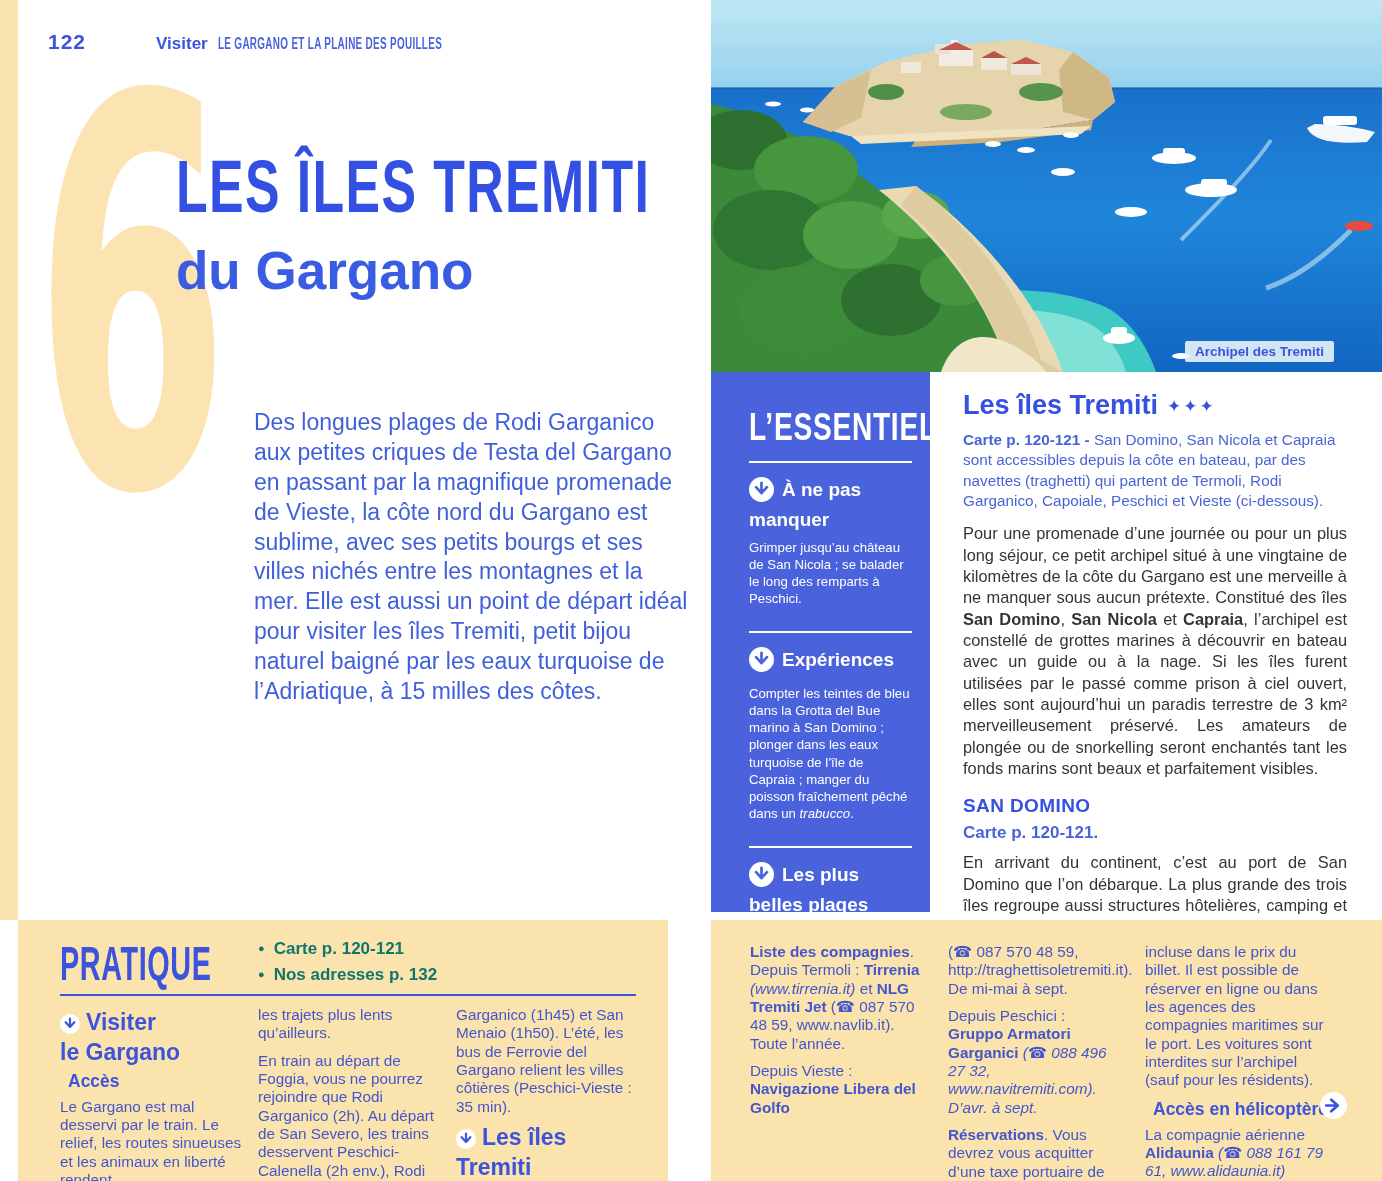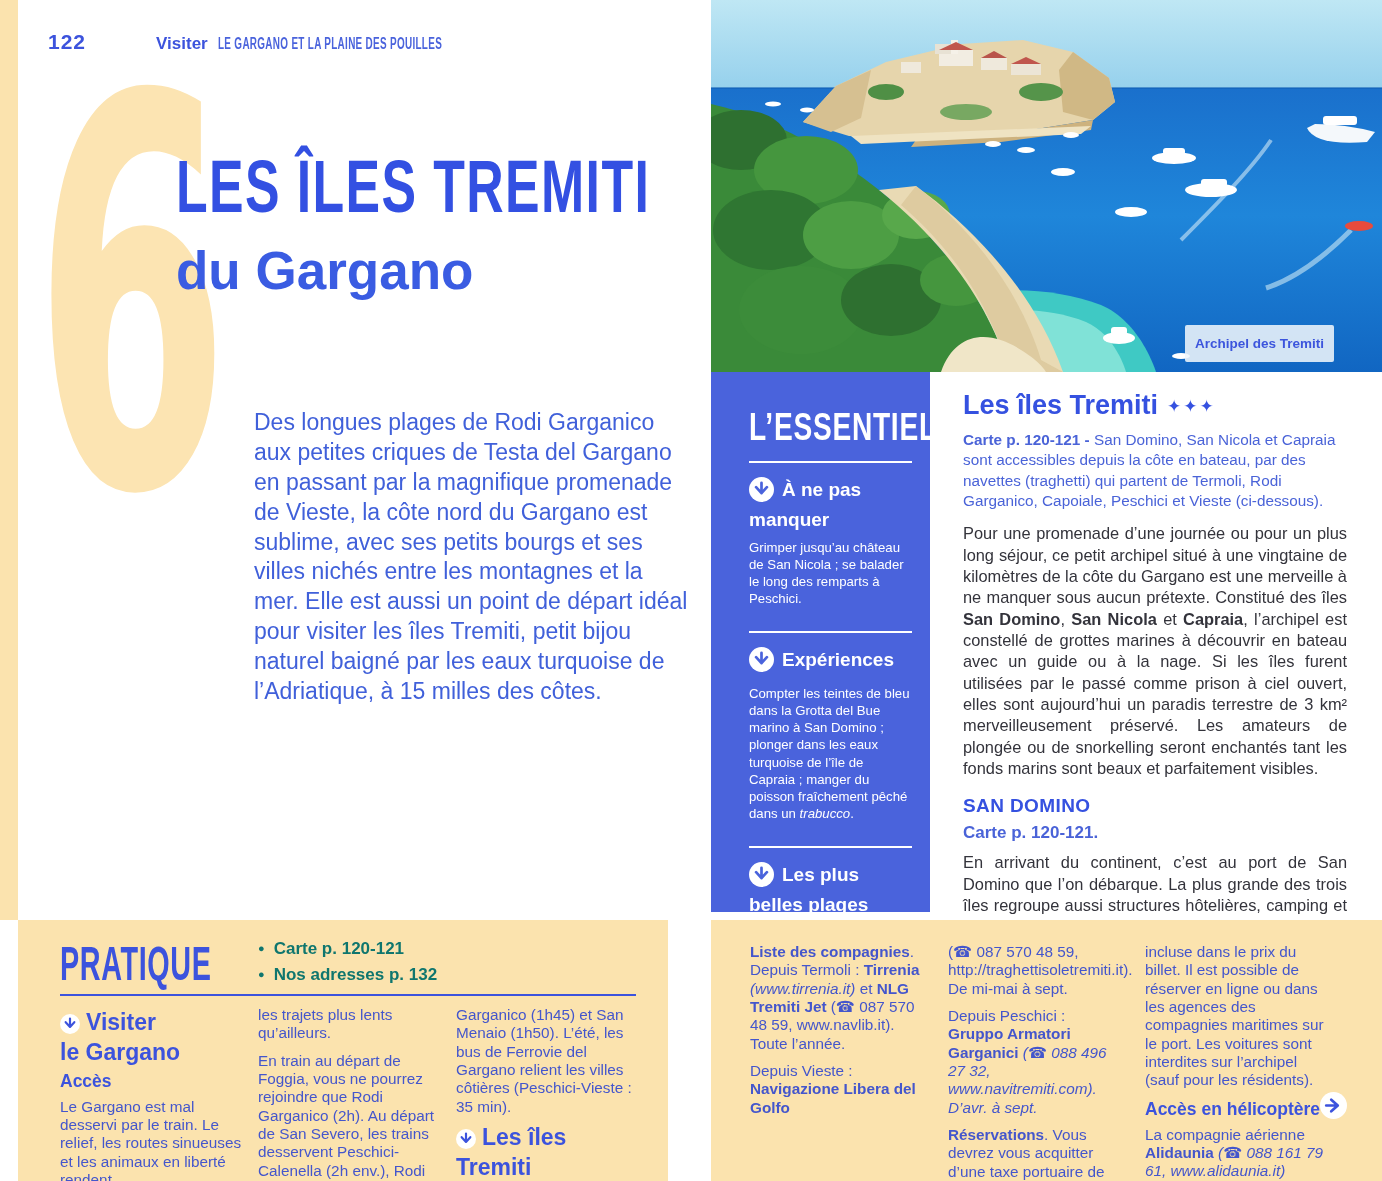--- a/index.html
+++ b/index.html
@@ -21,21 +21,21 @@
   .title-block{position:absolute;left:176px;top:146px;z-index:1;}
   .title-caps{font-size:74px;font-weight:800;color:#3350e2;letter-spacing:2px;white-space:nowrap;
               transform:scaleX(.70);transform-origin:left top;line-height:1.12;}
   .title-sub{margin-top:10px;font-size:53px;font-weight:700;color:#3a5ce2;line-height:1.22;}
   .intro{position:absolute;left:246px;top:400px;width:434px;font-size:23px;font-weight:500;
          color:#4060da;line-height:1.3;margin:8px;z-index:1;}
   
   .photo{position:absolute;left:711px;top:0;width:671px;height:372px;margin:0;overflow:hidden;}
   .photo svg{display:block;}
   .photo-caption{position:absolute;right:48px;bottom:10px;background:rgba(238,245,250,.88);
-                 color:#3c55dd;font-weight:700;font-size:13.5px;padding:11px 10px;border-radius:2px;}
+                 color:#3c55dd;font-weight:700;font-size:13.5px;padding:3px 10px;border-radius:2px;}
   
   .essentiel{position:absolute;left:711px;top:372px;width:219px;height:540px;background:#4a63dc;
              color:#ffffff;box-sizing:border-box;padding:34px 18px 0 38px;}
   .ess-title{font-size:38px;font-weight:700;letter-spacing:1px;transform:scaleX(.74);
              transform-origin:left top;white-space:nowrap;}
   .ess-rule{height:2px;background:#ffffff;margin:12px 0 0 0;}
   .ess-sec{padding:14px 0 12px 0;}
   .ess-sec-title{font-size:19px;font-weight:700;line-height:1.25;}
   .icon-circle{display:inline-block;vertical-align:-6px;margin-right:8px;}
   .ess-body{margin:7px 0 0 0;font-size:13.2px;line-height:1.3;font-weight:500;}
@@ -55,21 +55,21 @@
   .prat-title{position:absolute;left:42px;top:16px;font-size:48px;font-weight:800;color:#3c53dd;
               letter-spacing:1px;transform:scaleX(.60);transform-origin:left top;white-space:nowrap;}
   .prat-bullets{position:absolute;left:240px;top:16px;}
   .prat-bullet{font-size:17px;font-weight:700;color:#0f766e;line-height:1.5;}
   .prat-bullet::before{content:"●";font-size:11px;margin-right:9px;vertical-align:2px;}
   .prat-rule{position:absolute;left:42px;top:74px;width:576px;height:2px;background:#3c53dd;}
   .prat-col{position:absolute;font-size:15.3px;line-height:1.2;color:#4456cc;font-weight:500;}
   .prat-col p{margin:0 0 9px 0;}
   .prat-h{font-size:23px;font-weight:700;color:#3c53dd;line-height:1.12;margin:4px 0 5px 0;}
   .prat-h .icon-circle{vertical-align:-4px;margin-right:6px;}
-  .prat-sub{font-size:17.5px;font-weight:700;color:#3c53dd;margin:2px 0 6px 0;}
+  .prat-sub{font-size:17.5px;font-weight:700;color:#3c53dd;margin:2px 0 6px 8px;}
   .b{font-weight:700;}
   .i{font-style:italic;}
   .next-arrow{position:absolute;left:609px;top:172px;}
 </style>
 </head>
 <body>
 
 <div class="page">
 
   <div class="edge-stripe"></div>

